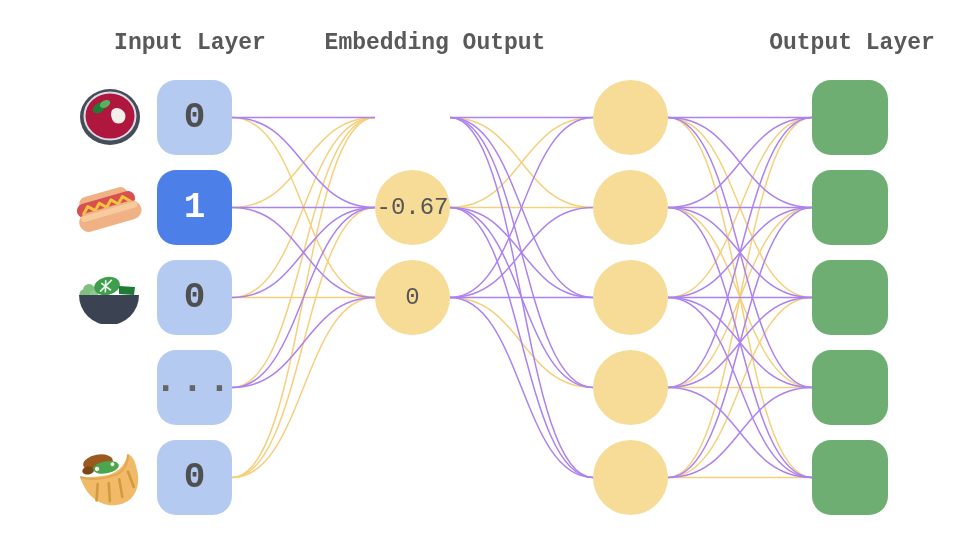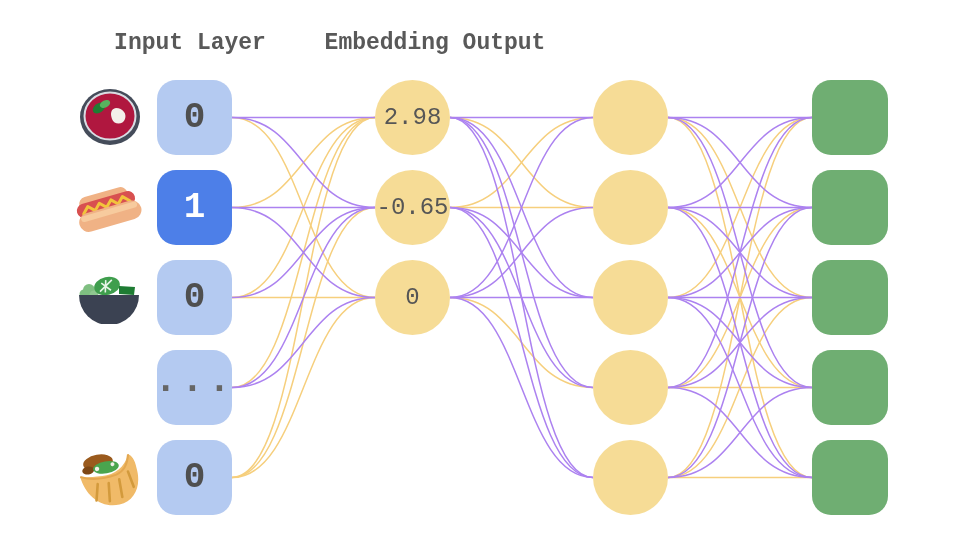--- a/index.html
+++ b/index.html
@@ -28,20 +28,21 @@
   .out{left:812px;width:76px;height:75px;border-radius:19px;background:var(--c-out,#6fae72);}
   .icon{position:absolute;display:flex;align-items:center;justify-content:center;}
 </style>
 </head>
 <body>
 
 <div class="stage">
 
   <div class="layer-title" id="t-in">Input Layer</div>
   <div class="layer-title" id="t-emb">Embedding Output</div>
+  <div class="layer-title" id="t-out">Output Layer</div>
 
   <svg class="edges" id="edge-svg" width="960" height="540">
       <path d="M232,117.5 C303.5,117.5 303.5,297.5 375,297.5" fill="none" stroke="#f6cf7d" stroke-width="1.5"></path>
       <path d="M232,207.5 C303.5,207.5 303.5,117.5 375,117.5" fill="none" stroke="#f6cf7d" stroke-width="1.5"></path>
       <path d="M232,297.5 C303.5,297.5 303.5,117.5 375,117.5" fill="none" stroke="#f6cf7d" stroke-width="1.5"></path>
       <path d="M232,297.5 C303.5,297.5 303.5,297.5 375,297.5" fill="none" stroke="#f6cf7d" stroke-width="1.5"></path>
       <path d="M232,387.5 C303.5,387.5 303.5,117.5 375,117.5" fill="none" stroke="#f6cf7d" stroke-width="1.5"></path>
       <path d="M232,477.5 C303.5,477.5 303.5,117.5 375,117.5" fill="none" stroke="#f6cf7d" stroke-width="1.5"></path>
       <path d="M232,477.5 C303.5,477.5 303.5,207.5 375,207.5" fill="none" stroke="#f6cf7d" stroke-width="1.5"></path>
       <path d="M232,477.5 C303.5,477.5 303.5,297.5 375,297.5" fill="none" stroke="#f6cf7d" stroke-width="1.5"></path>
@@ -154,25 +155,22 @@
   <div class="node inbox" style="top:260px;">
     <span class="val">0</span>
   </div>
   <div class="node inbox" style="top:350px;">
     <span class="val ellipsis">...</span>
   </div>
   <div class="node inbox" style="top:440px;">
     <span class="val">0</span>
   </div>
 
-  <div class="node emb" style="top:80px;">
-    <span class="val">2.98</span>
-  </div>
   <div class="node emb" style="top:170px;">
-    <span class="val">-0.65</span>
+    <span class="val">-0.67</span>
   </div>
   <div class="node emb" style="top:260px;">
     <span class="val">0</span>
   </div>
 
   <div class="node hid" style="top:80px;"></div>
   <div class="node hid" style="top:170px;"></div>
   <div class="node hid" style="top:260px;"></div>
   <div class="node hid" style="top:350px;"></div>
   <div class="node hid" style="top:440px;"></div>

